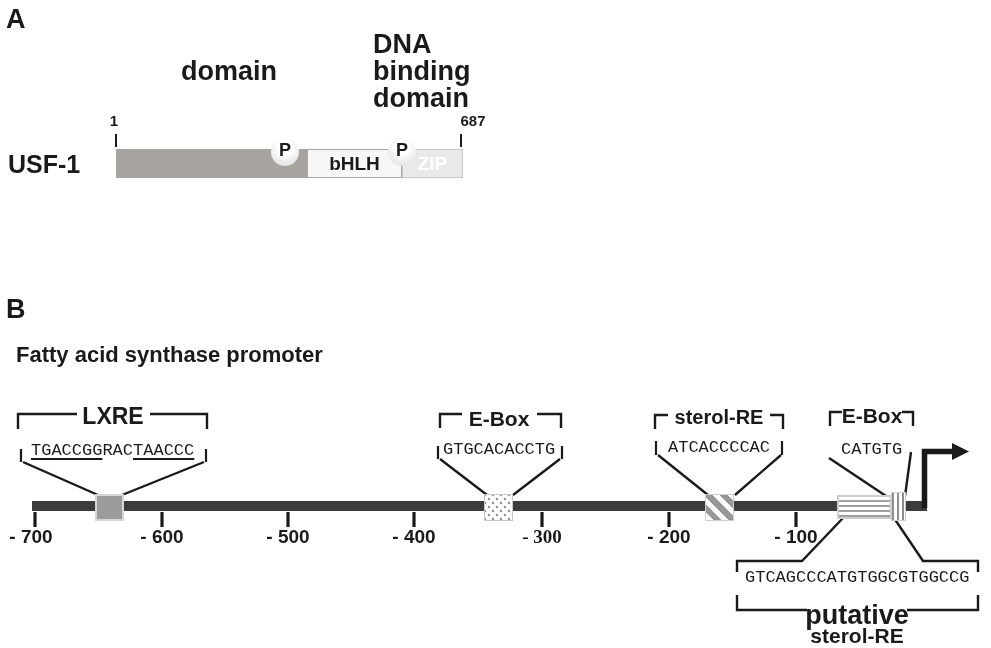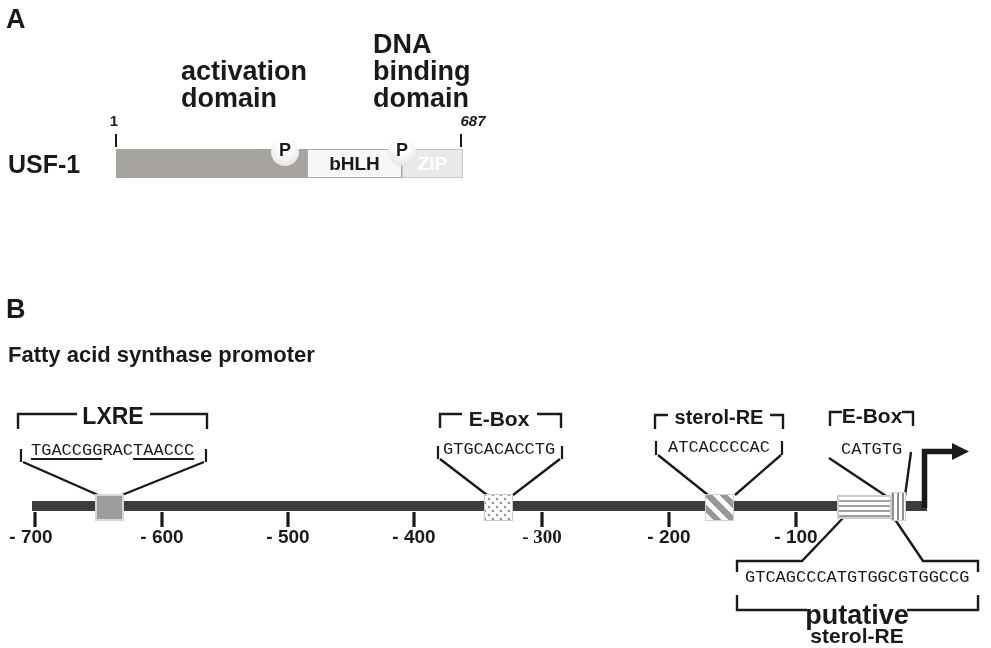--- a/index.html
+++ b/index.html
@@ -77,32 +77,31 @@
     <path d="M829 458 L886 496 M911 452 L905 496" stroke-width="2.4"></path>
 
     <path d="M843 518 L802 561 L737 561 L737 572" stroke-width="2.4"></path>
     <path d="M894 518 L923 561 L978 561 L978 572" stroke-width="2.4"></path>
     <path d="M737 595 L737 610 L807 610 M907 610 L978 610 L978 595" stroke-width="2.4"></path>
   </svg>
 
   <div class="abs panel-letter" style="left:6px;top:4px;">A</div>
 
   <div class="abs domain-label" style="left:181px;top:58px;width:122px;">
-    <span>activation</span>
     <span>domain</span>
   </div>
 
   <div class="abs domain-label" style="left:373px;top:31px;width:120px;">
     <span>DNA</span>
     <span>binding</span>
     <span>domain</span>
   </div>
 
   <div class="abs residue" style="left:104px;top:112px;width:20px;">1</div>
-  <div class="abs residue" style="left:453px;top:112px;width:40px;font-style:italic;">687</div>
+  <div class="abs residue" style="left:453px;top:112px;width:40px;">687</div>
 
   <div class="abs protein-name" style="left:8px;top:150px;">USF-1</div>
 
   <div class="abs bar">
     <div class="bar-seg seg-act"></div>
     <div class="bar-seg seg-bhlh">
       <span>bHLH</span>
     </div>
     <div class="bar-seg seg-zip">
       <span>ZIP</span>
@@ -110,21 +109,21 @@
   </div>
 
   <div class="abs p-badge" style="left:271px;top:138px;">
     <span>P</span>
   </div>
   <div class="abs p-badge" style="left:388px;top:138px;">
     <span>P</span>
   </div>
 
   <div class="abs panel-letter" style="left:6px;top:294px;">B</div>
-  <div class="abs b-title" style="left:8px;top:342px;text-align:center;">Fatty acid synthase promoter</div>
+  <div class="abs b-title" style="left:16px;top:342px;text-align:center;">Fatty acid synthase promoter</div>
 
   <div class="abs promoter-line"></div>
   <div class="abs site-box box-lxre"></div>
   <div class="abs site-box box-dots"></div>
   <div class="abs site-box box-diag"></div>
   <div class="abs site-box box-hstripe"></div>
   <div class="abs site-box box-vstripe"></div>
 
   <div class="abs element-name" style="left:53px;top:403px;width:120px;font-size:23px;">LXRE</div>
   <div class="abs element-name" style="left:449px;top:407px;width:100px;font-size:21px;">E-Box</div>

